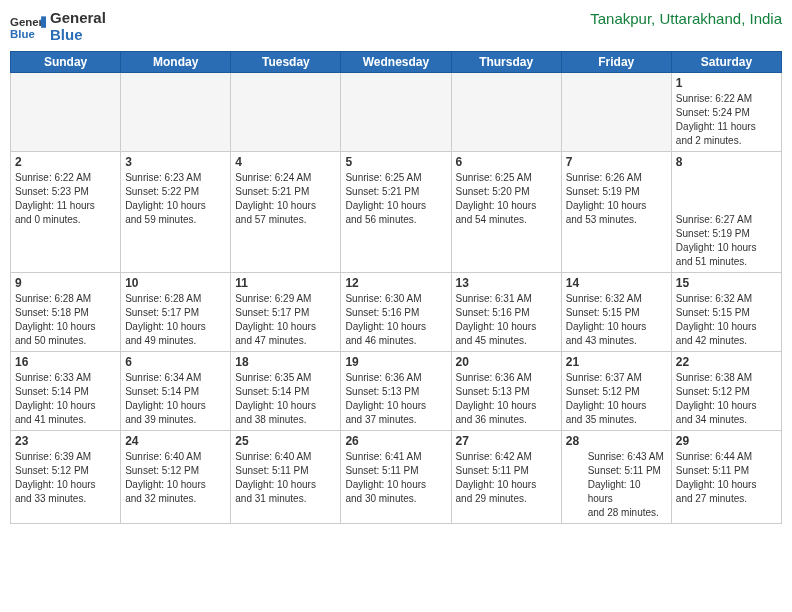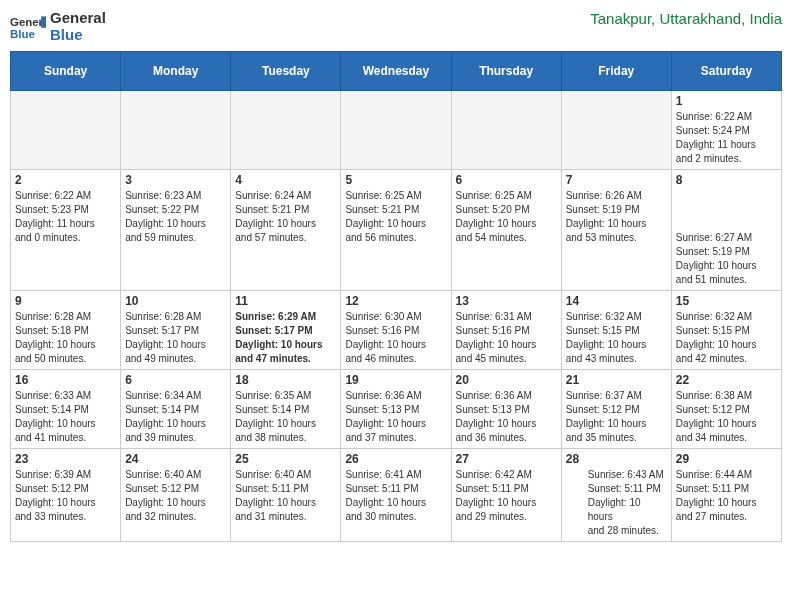--- a/index.html
+++ b/index.html
@@ -45,21 +45,21 @@
     }
     .calendar {
       width: 100%;
       border-collapse: collapse;
       table-layout: fixed;
     }
     .calendar th {
       background: #2a6db5;
       color: #fff;
       text-align: center;
-      padding: 12px 3px;
+      padding: 3px 3px;
       font-size: 12px;
       font-weight: bold;
       border: 1px solid #1a5a9a;
     }
     .calendar td {
       border: 1px solid #ccc;
       vertical-align: top;
       padding: 3px 4px;
       font-size: 9.5px;
       color: #333;
@@ -197,21 +197,21 @@
           </td>
           <td>
             <span class="day-number">10</span>
             <div class="day-info" style="white-space: pre-line;">Sunrise: 6:28 AM
 Sunset: 5:17 PM
 Daylight: 10 hours
 and 49 minutes.</div>
           </td>
           <td>
             <span class="day-number">11</span>
-            <div class="day-info" style="white-space: pre-line; font-weight: bold;">Sunrise: 6:29 AM
+            <div class="day-info" style="white-space: pre-line;">Sunrise: 6:29 AM
 Sunset: 5:17 PM
 Daylight: 10 hours
 and 47 minutes.</div>
           </td>
           <td>
             <span class="day-number">12</span>
             <div class="day-info" style="white-space: pre-line;">Sunrise: 6:30 AM
 Sunset: 5:16 PM
 Daylight: 10 hours
 and 46 minutes.</div>

